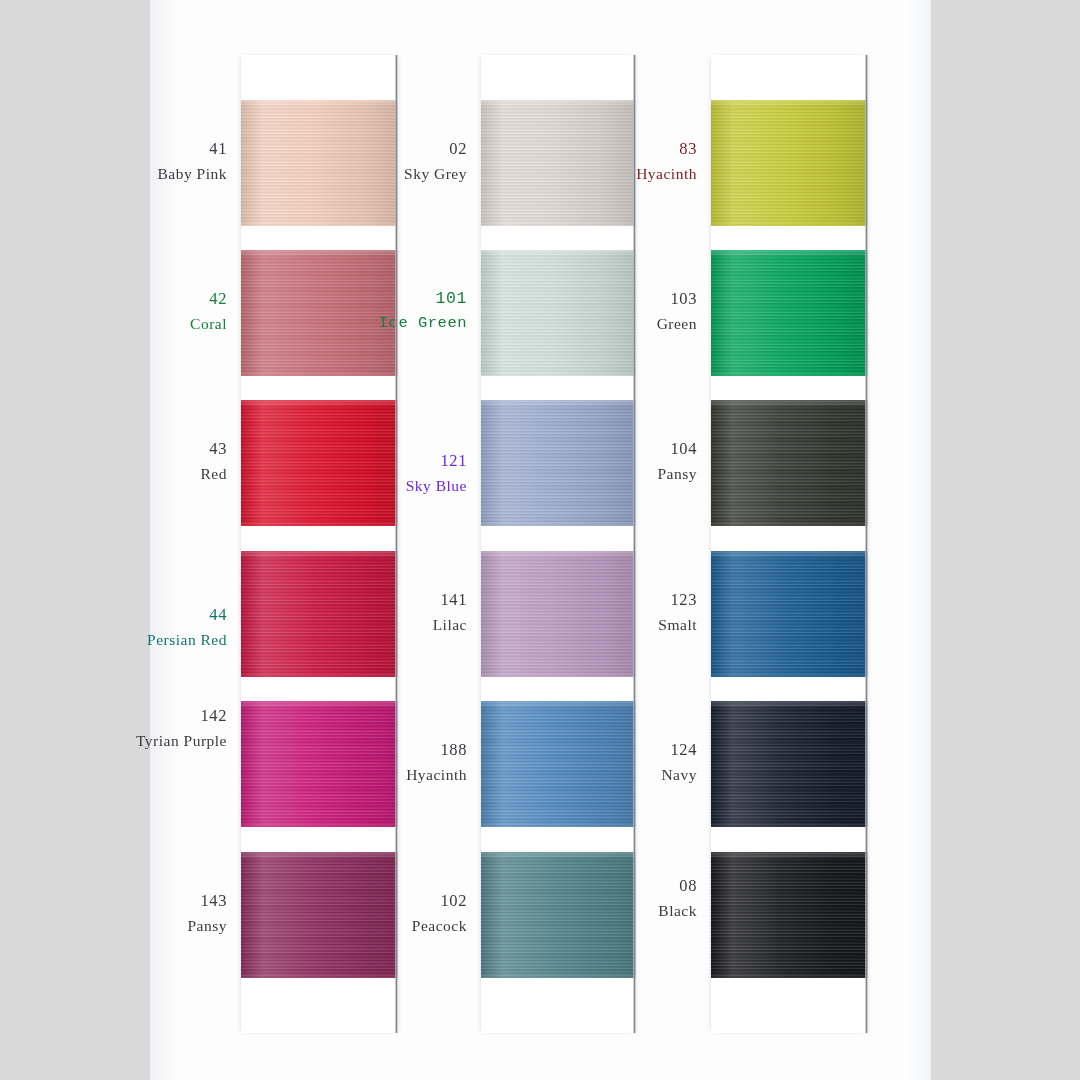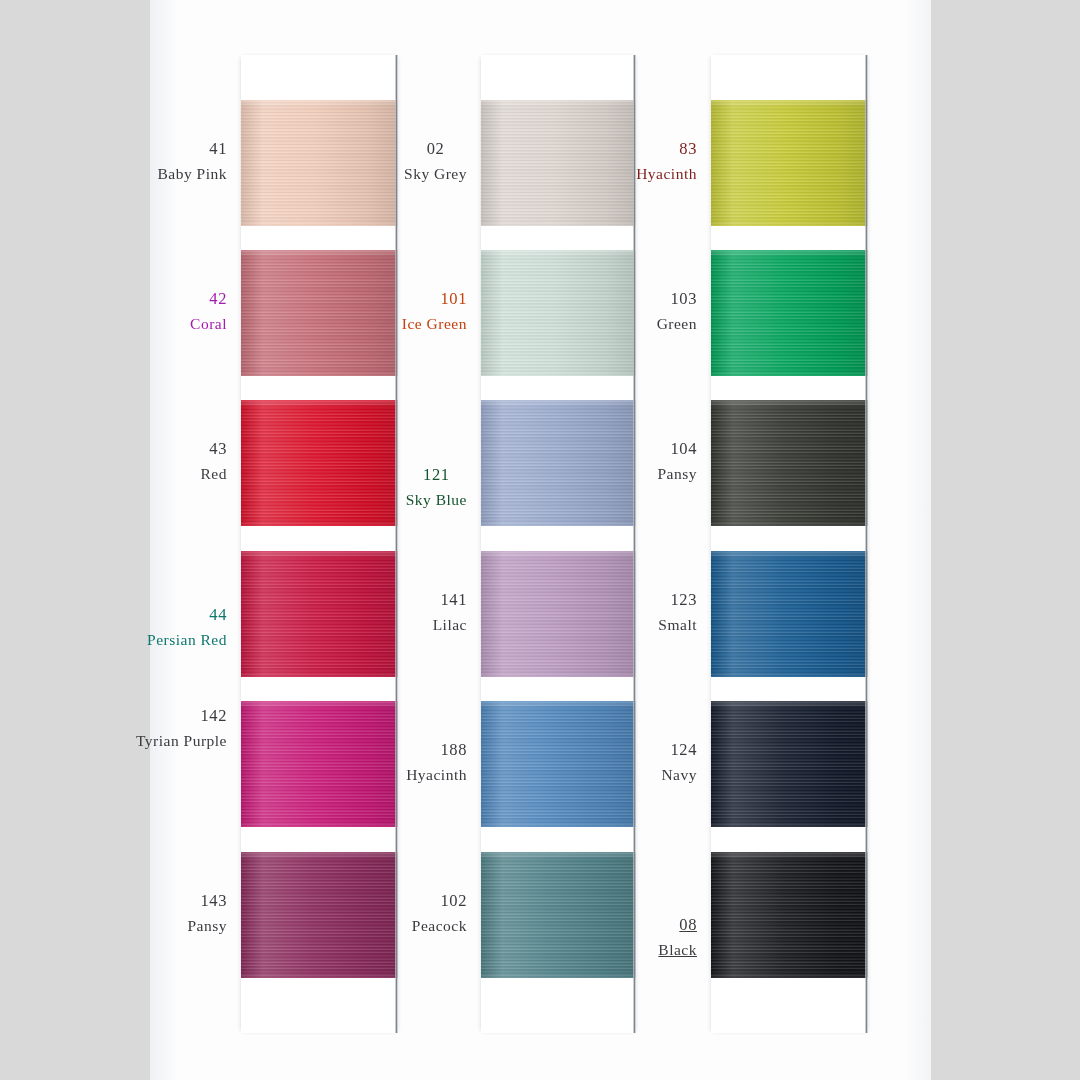--- a/index.html
+++ b/index.html
@@ -316,50 +316,50 @@
         <div class="sheen"></div>
       <div class="edge-top"></div>
         <div class="edge-bot"></div>
     </div>
   </div>
 
   <div class="label lab-col-0" style="top: 141px; color: rgb(58, 58, 64);">
     <span class="code">41</span>
     <span class="name">Baby Pink</span>
   </div>
-  <div class="label lab-col-0" style="top: 291px; color: #a21caf;">
+  <div class="label lab-col-0" style="top: 291px; color: #15803d;">
     <span class="code">42</span>
     <span class="name">Coral</span>
   </div>
   <div class="label lab-col-0" style="top: 441px; color: rgb(58, 58, 64);">
     <span class="code">43</span>
     <span class="name">Red</span>
   </div>
   <div class="label lab-col-0" style="top: 567px; color: #0f766e; margin-top: 40px;">
     <span class="code">44</span>
     <span class="name">Persian Red</span>
   </div>
   <div class="label lab-col-0" style="top: 708px; color: rgb(58, 58, 64);">
     <span class="code">142</span>
     <span class="name">Tyrian Purple</span>
   </div>
   <div class="label lab-col-0" style="top: 893px; color: rgb(58, 58, 64);">
     <span class="code">143</span>
     <span class="name">Pansy</span>
   </div>
 
-  <div class="label lab-col-1" style="top: 141px; color: rgb(58, 58, 64); text-align: center;">
+  <div class="label lab-col-1" style="top: 141px; color: rgb(58, 58, 64);">
     <span class="code">02</span>
     <span class="name">Sky Grey</span>
   </div>
-  <div class="label lab-col-1" style="top: 291px; color: #c2410c;">
+  <div class="label lab-col-1" style="top: 291px; color: #15803d; font-family: Liberation Mono, monospace;">
     <span class="code">101</span>
     <span class="name">Ice Green</span>
   </div>
-  <div class="label lab-col-1" style="top: 467px; color: #14532d; text-align: center;">
+  <div class="label lab-col-1" style="top: 453px; color: #6d28d9;">
     <span class="code">121</span>
     <span class="name">Sky Blue</span>
   </div>
   <div class="label lab-col-1" style="top: 592px; color: rgb(58, 58, 64);">
     <span class="code">141</span>
     <span class="name">Lilac</span>
   </div>
   <div class="label lab-col-1" style="top: 742px; color: rgb(58, 58, 64);">
     <span class="code">188</span>
     <span class="name">Hyacinth</span>
@@ -382,18 +382,18 @@
     <span class="name">Pansy</span>
   </div>
   <div class="label lab-col-2" style="top: 592px; color: rgb(58, 58, 64); margin-left: 39px;">
     <span class="code">123</span>
     <span class="name">Smalt</span>
   </div>
   <div class="label lab-col-2" style="top: 742px; color: rgb(58, 58, 64);">
     <span class="code">124</span>
     <span class="name">Navy</span>
   </div>
-  <div class="label lab-col-2" style="top: 917px; color: rgb(58, 58, 64); text-decoration: underline;">
+  <div class="label lab-col-2" style="top: 878px; color: rgb(58, 58, 64);">
     <span class="code">08</span>
     <span class="name">Black</span>
   </div>
 
 </div>
 
 </body></html>

